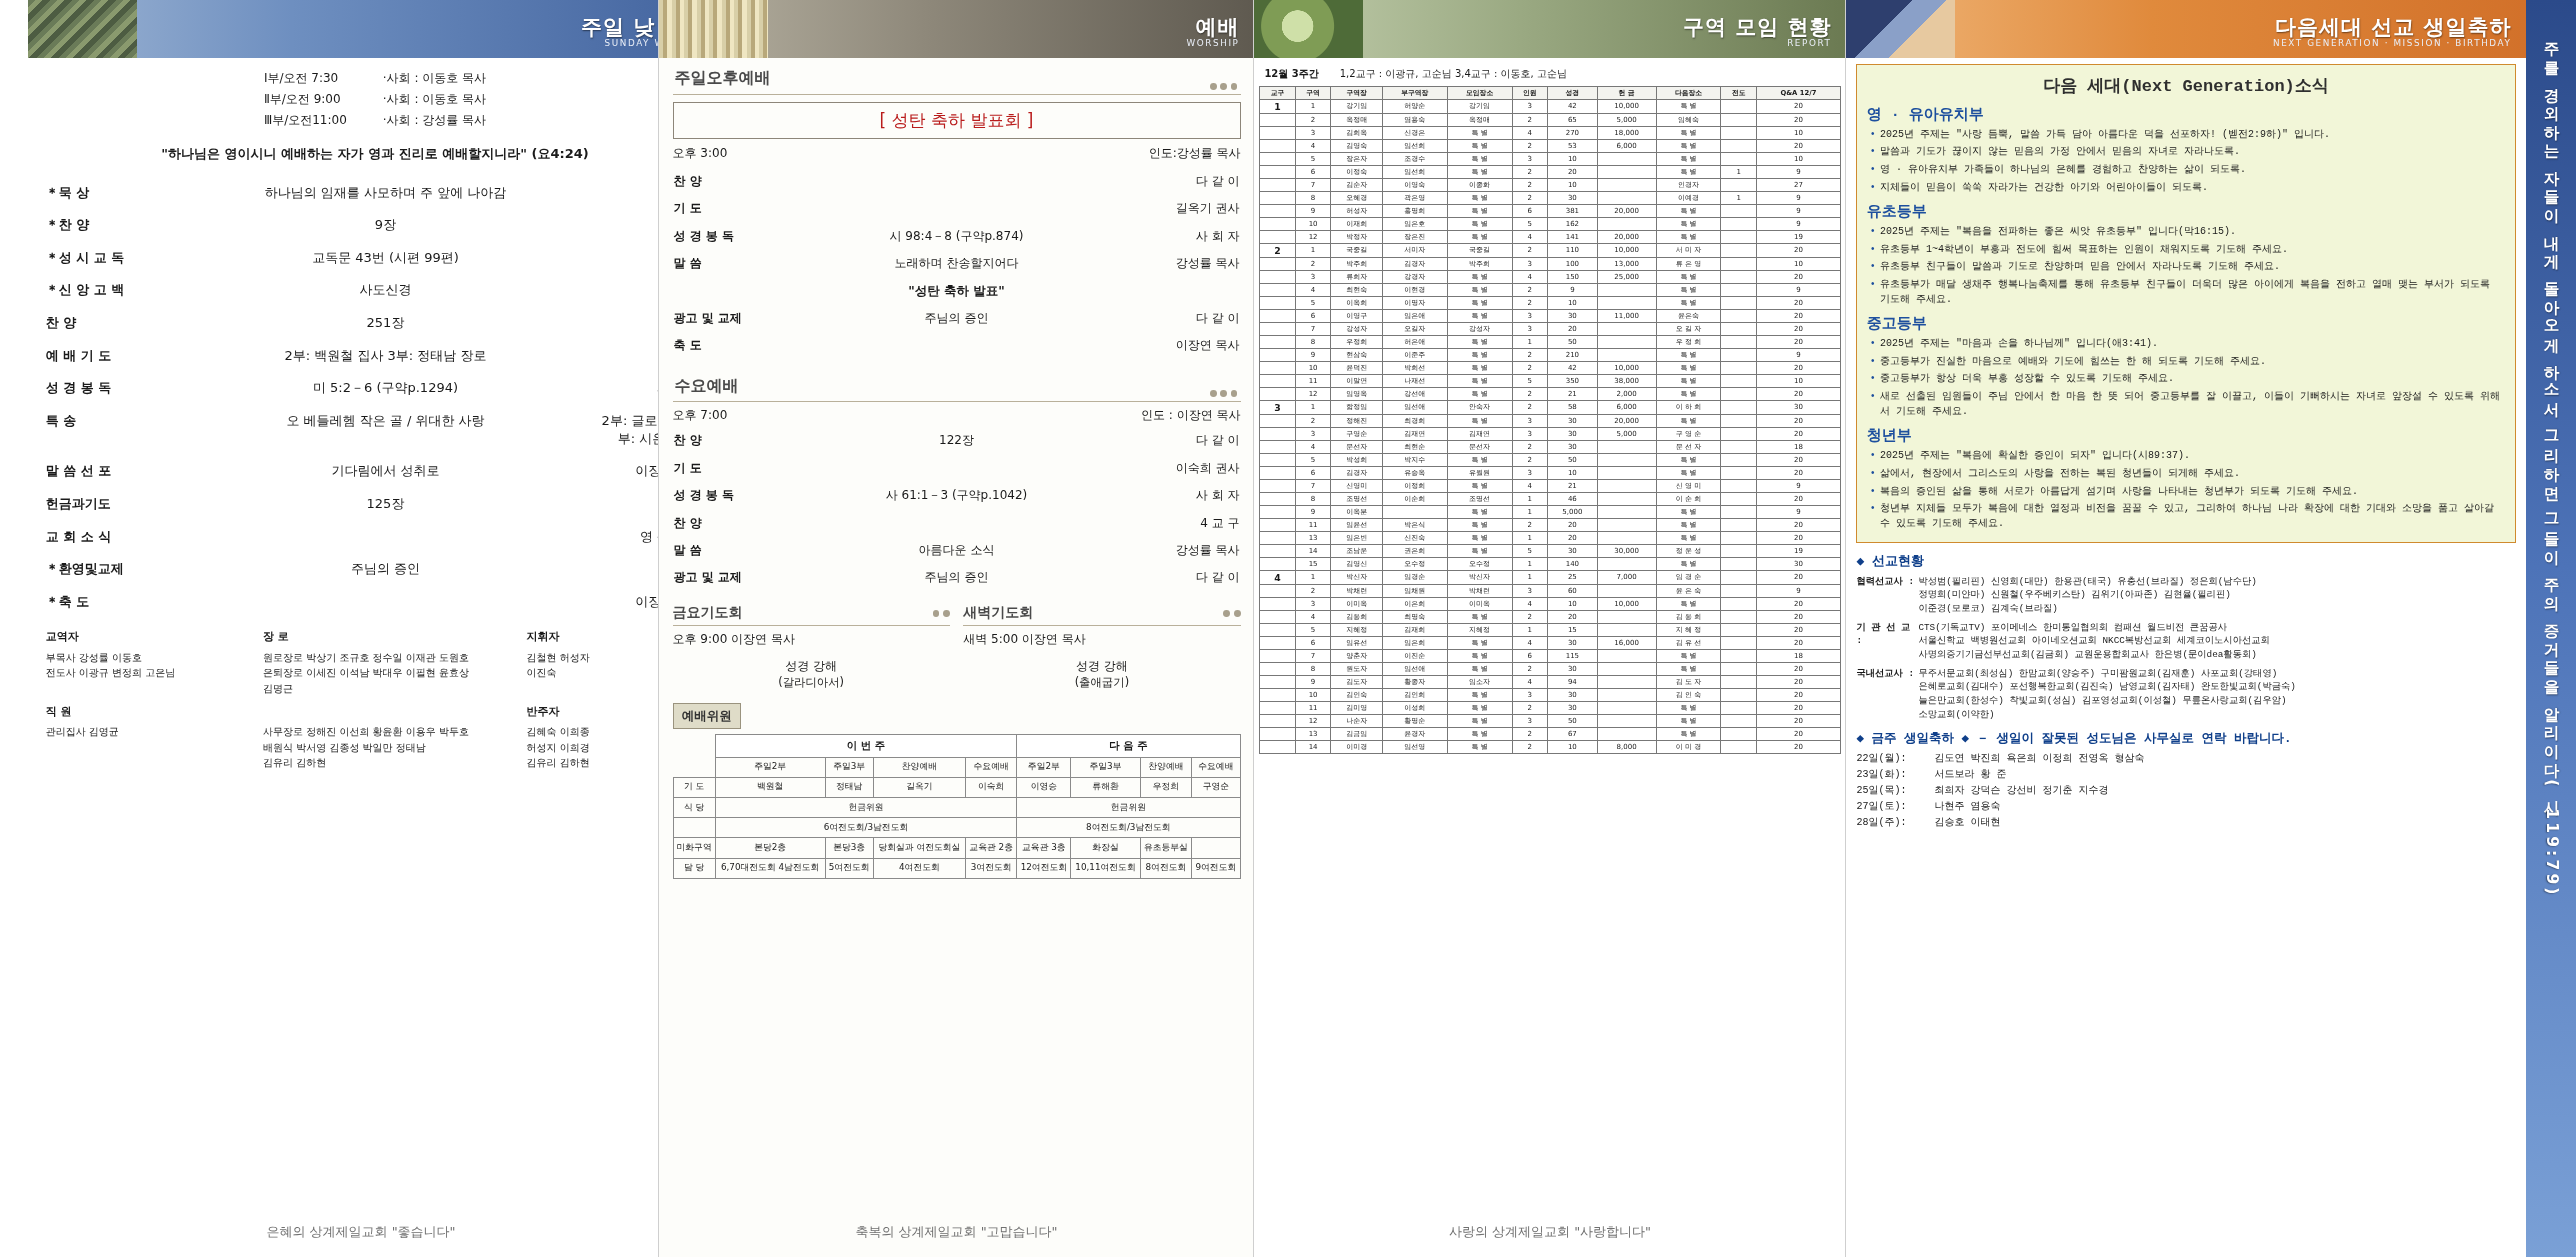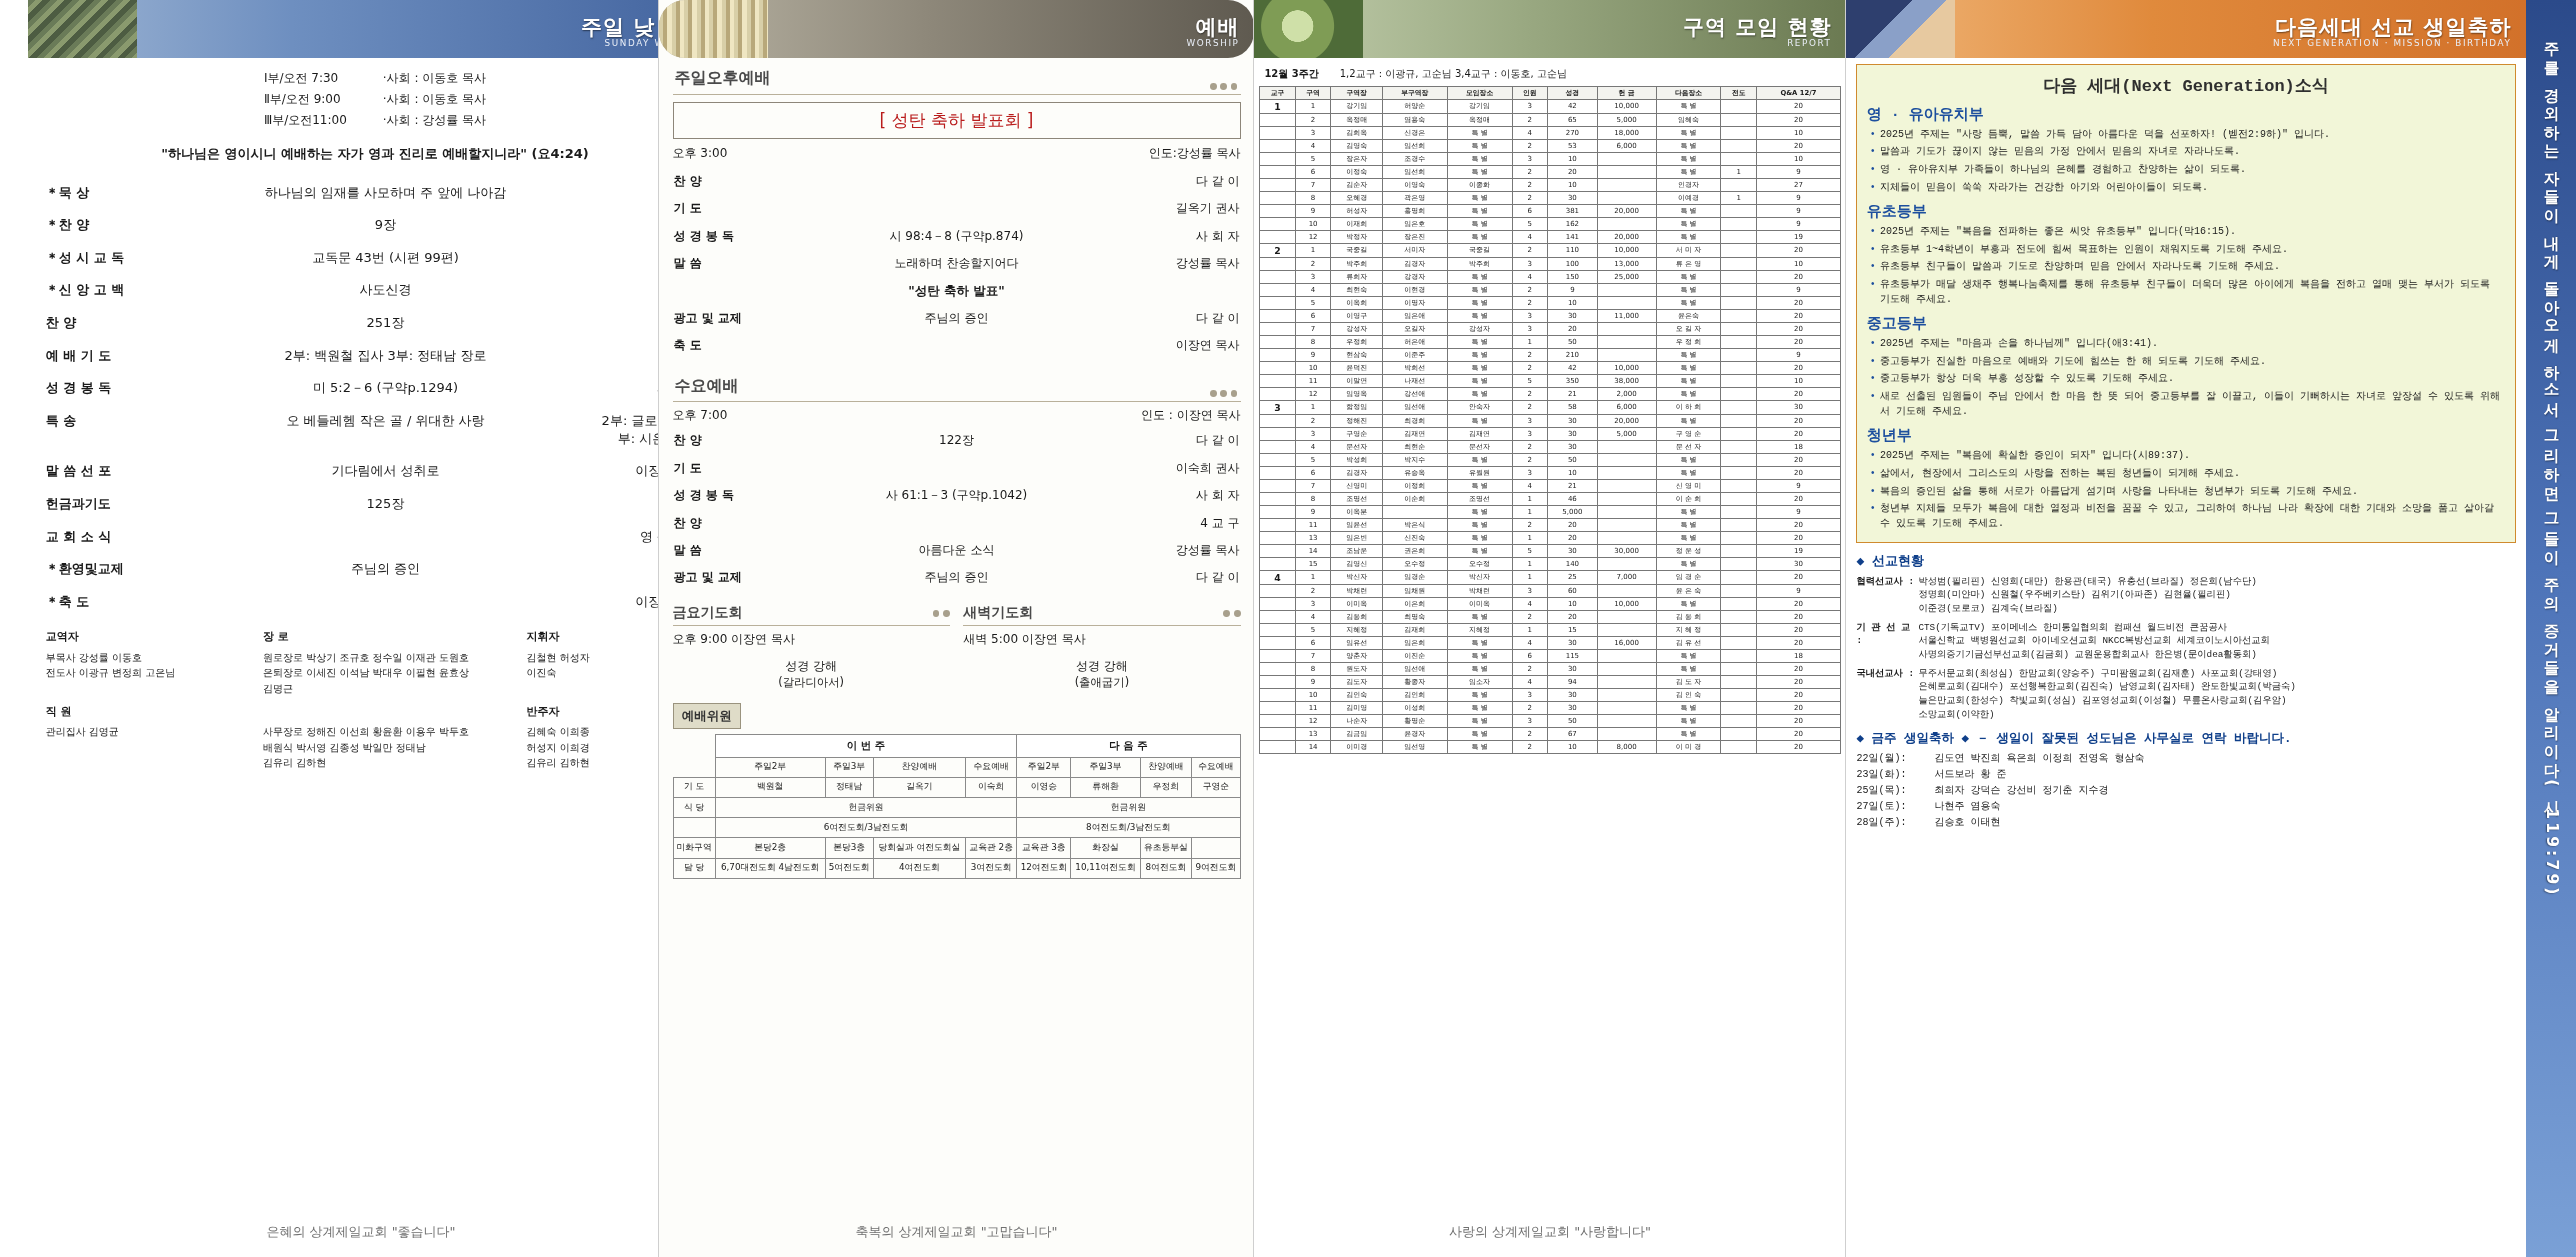--- a/index.html
+++ b/index.html
@@ -11,21 +11,21 @@
   #p2{left:659px;width:595px;background:#fdfdfa;}
   #p3{left:1254px;width:592px;background:#ffffff;}
   #p4{left:1846px;width:680px;background:#ffffff;}
   #spine{left:2526px;width:50px;background:linear-gradient(180deg,#2b4a8a,#4d73b8 45%,#7aa0d6);}
   .vsep{position:absolute;top:0;width:1px;height:1257px;background:#cfcfcf;}
   
   .hdr{position:relative;height:58px;overflow:hidden;}
   .hdr .ttl{position:absolute;right:14.5px;top:12.5px;text-align:right;color:#fff;font-size:21px;font-weight:bold;letter-spacing:1px;text-shadow:0.5px 0.5px 1.6px rgba(0,0,0,.5);}
   .hdr .sub{position:absolute;right:14.5px;top:38px;text-align:right;color:#e9eef7;font-size:8.8px;letter-spacing:1.6px;}
   #h1{background:linear-gradient(90deg,#9fb6d4 0%,#6e8fc0 38%,#42639e 100%);}
-  #h2{background:linear-gradient(90deg,#b9b4a4 0%,#8e887a 45%,#5f5a50 100%);border-radius:26px;}
+  #h2{background:linear-gradient(90deg,#b9b4a4 0%,#8e887a 45%,#5f5a50 100%);}
   #h3{background:linear-gradient(90deg,#c3cfae 0%,#9aa982 45%,#6b7a52 100%);}
   #h4{background:linear-gradient(90deg,#f0b77a 0%,#e08a3c 45%,#d2712a 100%);}
   .hdrphoto{position:absolute;left:0;top:0;width:109px;height:58px;}
   #ph1{background:repeating-linear-gradient(135deg,#6a7b58 0 5.2px,#8a9a6e 5.2px 10.4px,#4d5c42 10.4px 15.6px);}
   #ph2{background:repeating-linear-gradient(90deg,#d8cfa8 0 4.2px,#b8a87a 4.2px 8.3px,#efe6c2 8.3px 12.5px);}
   #ph3{background:radial-gradient(circle at 40% 45%,#cfe0a8 0 15.6px,#7f9c55 16px 36px,#4e6b38 37px 62px);}
   #ph4{background:linear-gradient(135deg,#2e3f6e 0 40%,#8aa0c8 40% 60%,#e7c9a0 60% 100%);}
   .b{font-weight:bold;}
   .c{text-align:center;}
   

